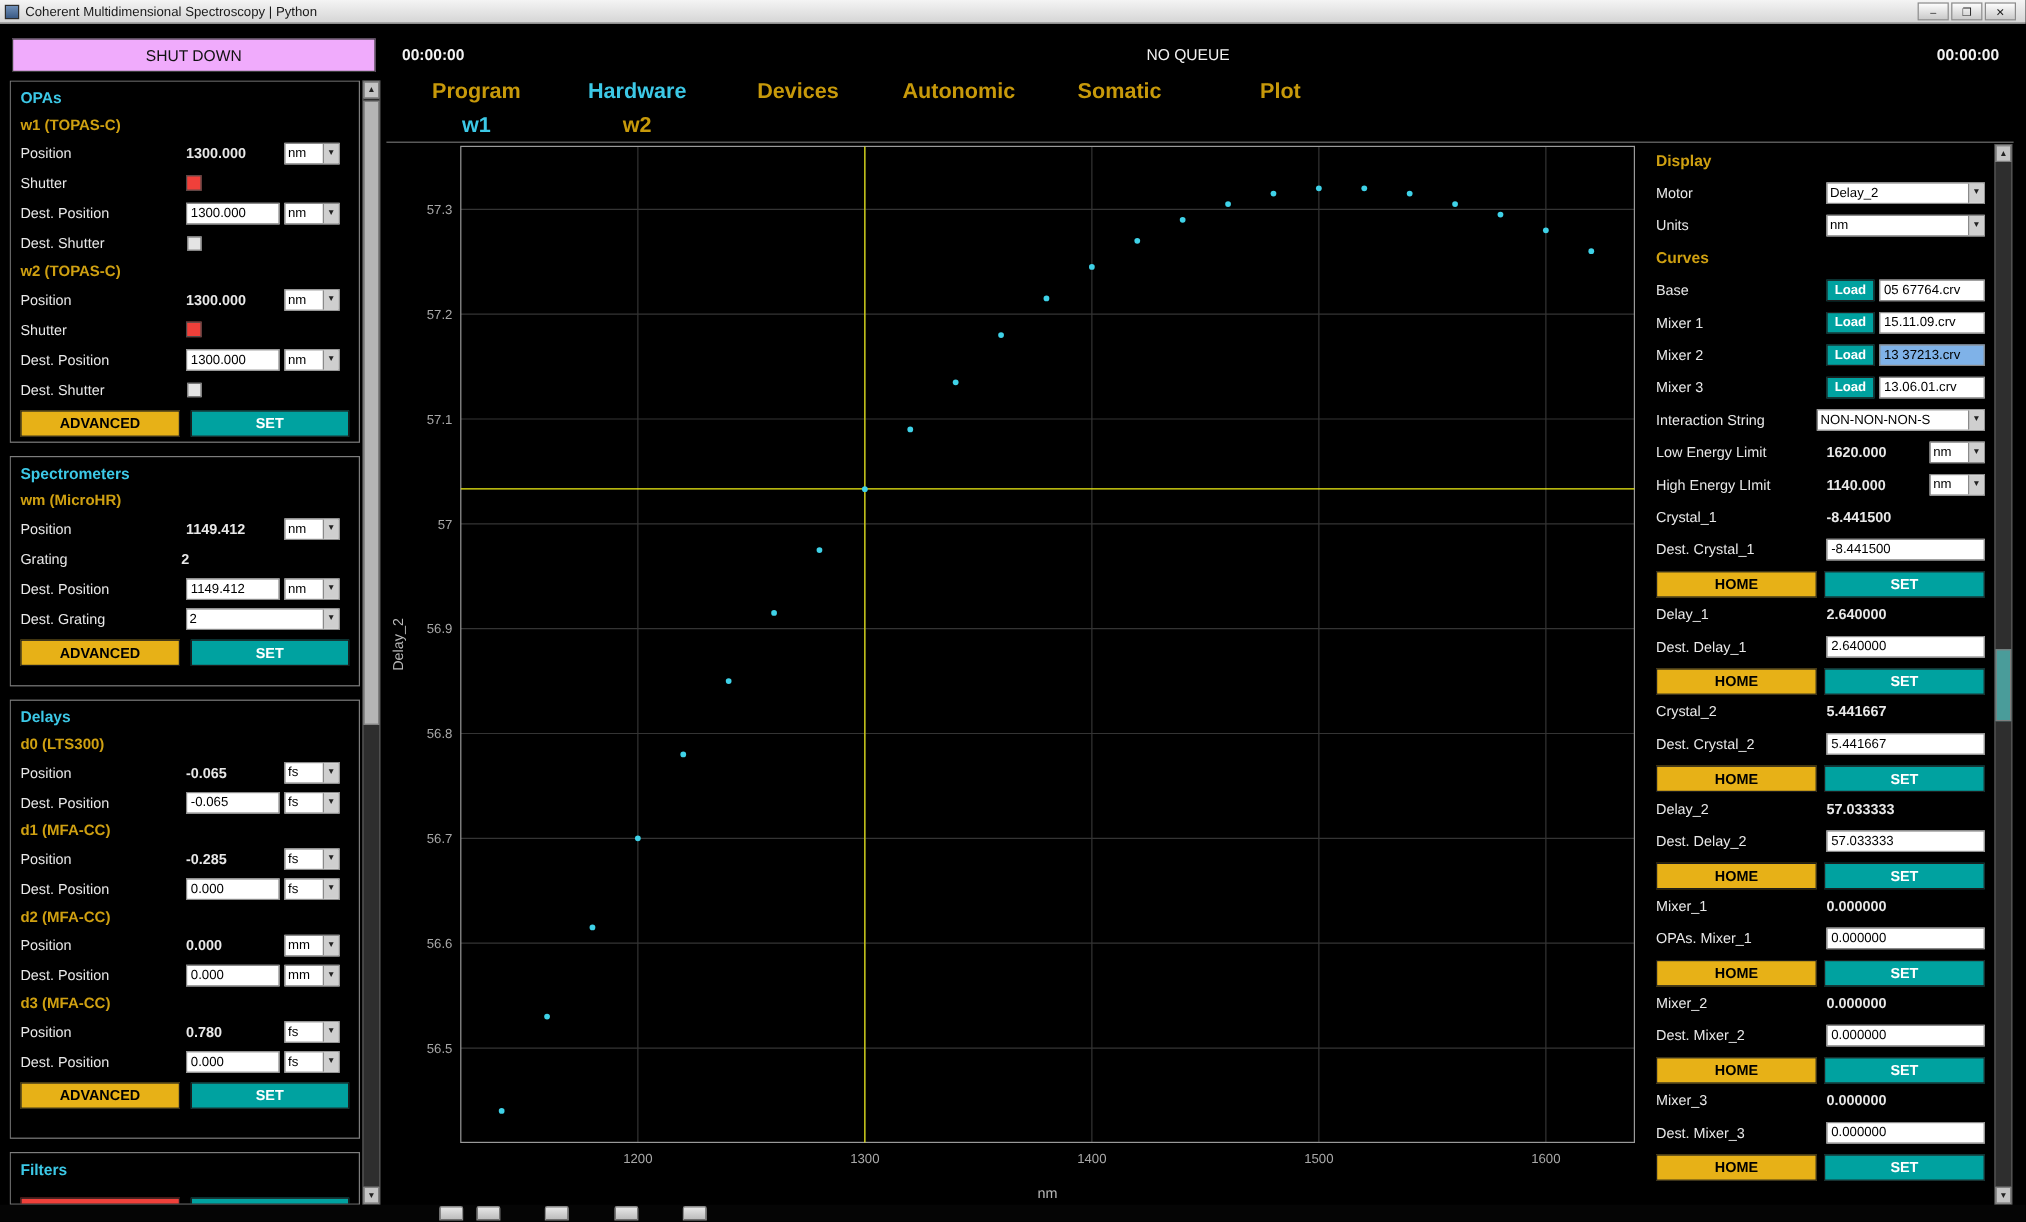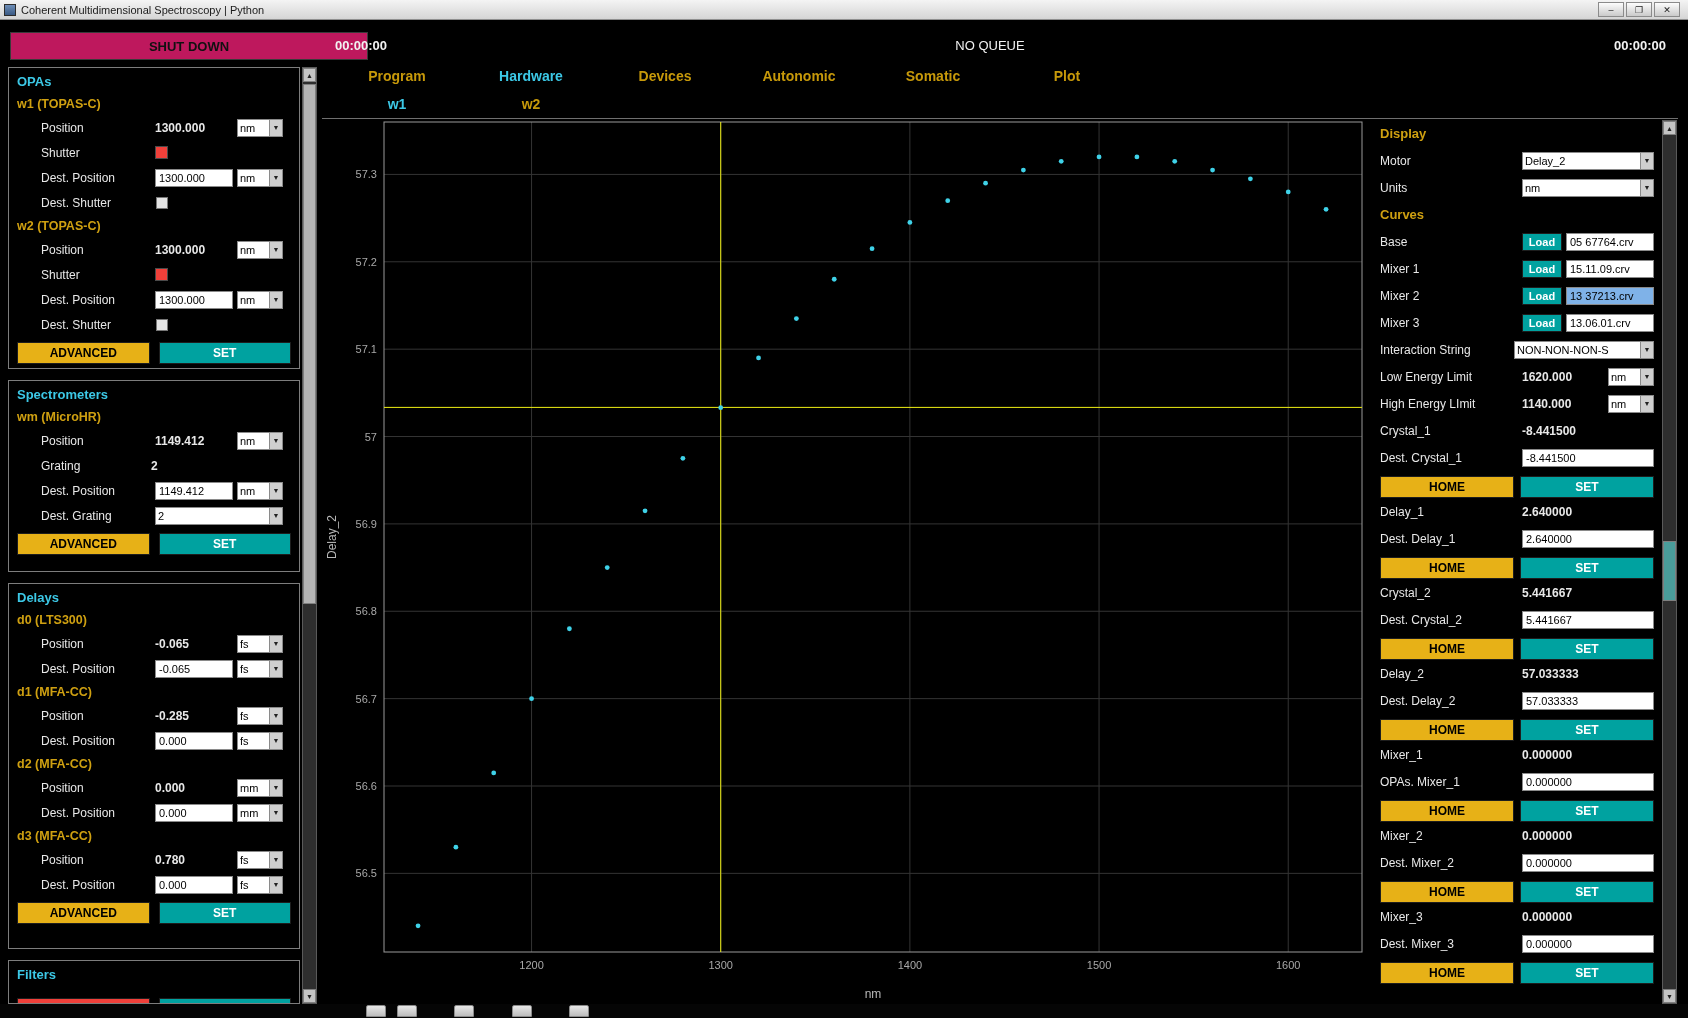--- a/index.html
+++ b/index.html
@@ -11,46 +11,46 @@
   .titlebar { position:absolute; left:0; top:0; width:1688px; height:20px;
     background:linear-gradient(#f4f4f4,#d5d5d5); border-bottom:1px solid #8f8f8f;
     display:flex; align-items:center; padding:0 4px; }
   .app-icon { width:12px; height:12px; background:linear-gradient(#6f8fb8,#3a5a85); border:1px solid #2c2c2c; margin-right:5px; }
   .title-text { font-size:11px; color:#1a1a1a; flex:1; white-space:nowrap; }
   .win-btns { display:flex; gap:2px; margin-right:4px; }
   .win-btn { width:26px; height:15px; background:linear-gradient(#fdfdfd,#cacaca);
     border:1px solid #8b8b8b; font-size:9px; color:#222; display:flex; align-items:center; justify-content:center; }
 
   
-  .shutdown-btn { position:absolute; left:10px; top:32px; width:358px; height:28px;
-    background:#be185d; color:#111; font-weight:bold; font-size:13px;
+  .shutdown-btn { position:absolute; left:10px; top:32px; width:303px; height:28px;
+    background:#f0abfc; color:#111; font-weight:normal; font-size:13px;
     display:flex; align-items:center; justify-content:center; border:1px solid #3a3a3a; }
   .time-elapsed { position:absolute; left:335px; top:32px; height:28px; line-height:28px;
     color:#f2f2f2; font-weight:bold; font-size:13px; }
   .queue-status { position:absolute; left:322px; top:32px; width:1336px; height:28px; line-height:28px;
     text-align:center; color:#f2f2f2; font-weight:normal; font-size:13px; }
   .time-remaining { position:absolute; right:22px; top:32px; height:28px; line-height:28px;
     color:#f2f2f2; font-weight:bold; font-size:13px; }
 
   
   .tabs { position:absolute; left:330px; top:66px; display:flex; }
   .subtabs { position:absolute; left:330px; top:94px; display:flex; }
   .tab { width:134px; text-align:center; height:21px; line-height:21px;
-    color:#c7990a; font-weight:bold; font-size:14px; }
+    color:#c7990a; font-weight:bold; font-size:18px; }
   .tab.active { color:#3cc8e6; }
   .main-sep { position:absolute; left:322px; top:118px; width:1356px; height:1px; background:#6f6f6f; }
 
   
   .left-col { position:absolute; left:8px; top:67px; width:292px; height:937px;
     display:flex; flex-direction:column; gap:11px; overflow:hidden; }
   .panel { border:1px solid #7d7d7d; background:#000; padding:3px 8px 3px 8px; overflow:hidden; flex:none; }
   .sec-title { color:#3cc8e6; font-weight:bold; font-size:13px; height:22px; line-height:22px; }
   .sub-title { color:#cfa011; font-weight:bold; font-size:12.5px; height:22px; line-height:22px; }
   .row { display:flex; align-items:center; height:25px; font-size:12px; color:#e8e8e8; padding-right:8px; }
-  .row .lbl { flex:1;margin-left:24px; }
+  .row .lbl { flex:1; }
   .val { width:78px; font-weight:bold; margin-right:4px; }
   .combo { width:46px; height:18px; background:#fff; border:1px solid #8a8a8a; display:flex; color:#000; font-size:11px; flex:none; }
   .combo .txt { flex:1; padding:0 2px; overflow:hidden; white-space:nowrap; line-height:16px; }
   .combo .arr { width:13px; background:#cfcfcf; border-left:1px solid #8a8a8a; font-size:7px;
     display:flex; align-items:center; justify-content:center; color:#222; }
   .combo.wide { width:128px; }
   .tinput { width:78px; height:18px; background:#fff; border:1px solid #8a8a8a; color:#000;
     font-size:11px; padding:0 3px; margin-right:4px; font-family:"Liberation Sans",sans-serif; flex:none; }
   .indicator { width:13px; height:13px; background:#f0403a; border:1px solid #4a4a4a; }
   .spacer112 { width:115px; }

